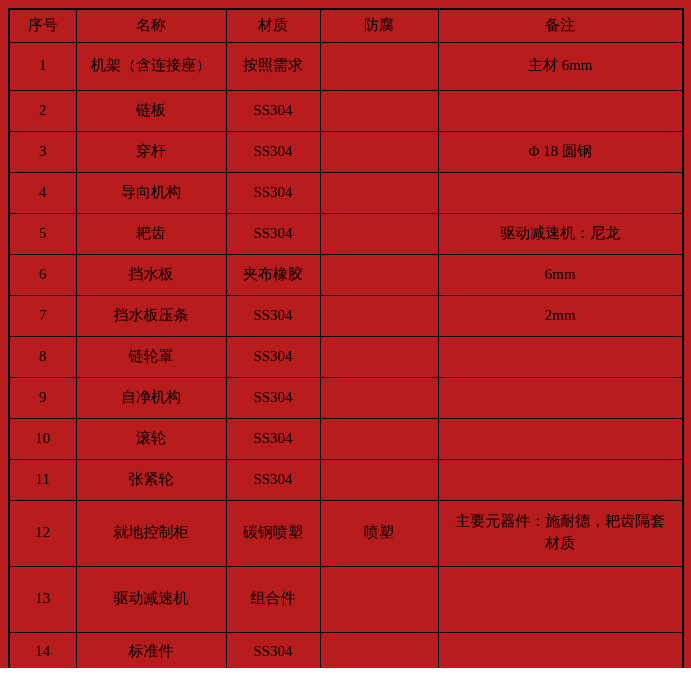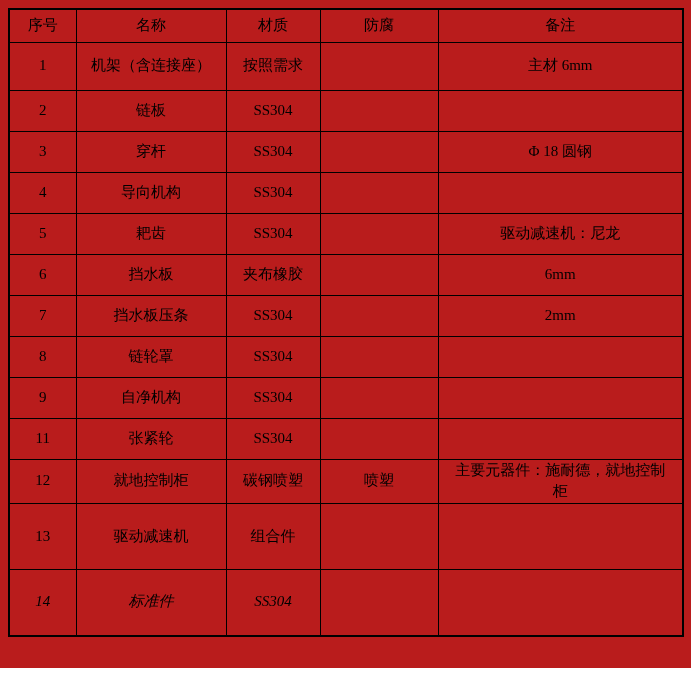--- a/index.html
+++ b/index.html
@@ -41,21 +41,21 @@
   }
   table.spec td:last-child,
   table.spec th:last-child {
     padding: 0 12px;
     margin-left: 15px;
   }
   thead tr { height: 33px; }
   tbody tr { height: 41px; }
   tbody tr:nth-child(1)  { height: 48px; }
   tbody tr:nth-child(12) { height: 66px; }
-  tbody tr:nth-child(13) { height: 66px; font-style: italic; }
+  tbody tr:nth-child(13) { height: 66px; }
 </style>
 </head>
 <body>
 
 <div class="page">
   <table class="spec">
     <colgroup>
       <col style="width:67px">
       <col style="width:150px">
       <col style="width:94px">
@@ -129,32 +129,39 @@
           <td></td>
         </tr>
         <tr>
           <td>9</td>
           <td>自净机构</td>
           <td>SS304</td>
           <td></td>
           <td></td>
         </tr>
         <tr>
+          <td>10</td>
+          <td>滚轮</td>
+          <td>SS304</td>
+          <td></td>
+          <td></td>
+        </tr>
+        <tr>
           <td>11</td>
           <td>张紧轮</td>
           <td>SS304</td>
           <td></td>
           <td></td>
         </tr>
         <tr>
           <td>12</td>
           <td>就地控制柜</td>
           <td>碳钢喷塑</td>
           <td>喷塑</td>
-          <td>主要元器件：施耐德，就地控制柜</td>
+          <td>主要元器件：施耐德，耙齿隔套材质</td>
         </tr>
         <tr>
           <td>13</td>
           <td>驱动减速机</td>
           <td>组合件</td>
           <td></td>
           <td></td>
         </tr>
         <tr>
           <td>14</td>

